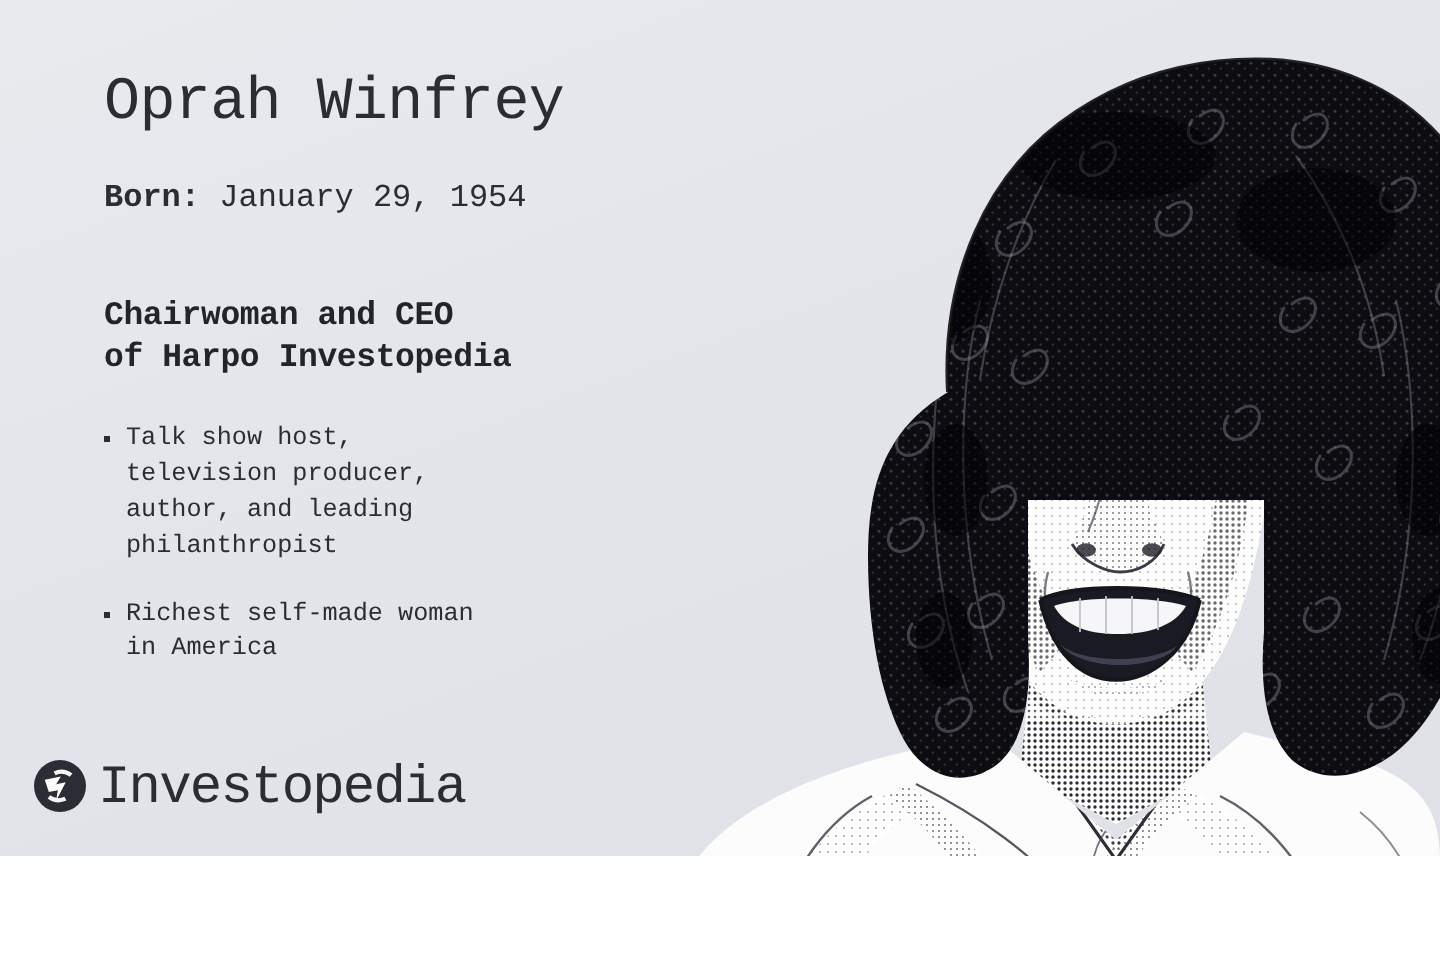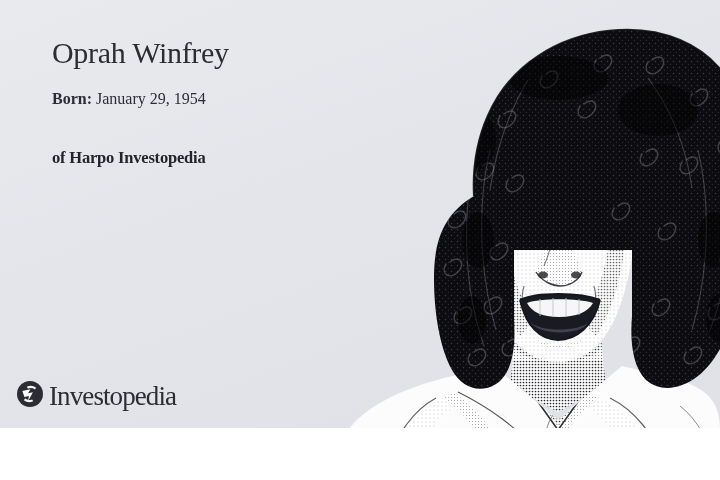--- a/index.html
+++ b/index.html
@@ -6,21 +6,21 @@
     margin: 0;
     padding: 0;
     background: #ffffff;
   }
   #card {
     position: relative;
     width: 720px;
     height: 428px;
     overflow: hidden;
     background: linear-gradient(160deg, #e9eaee 0%, #e4e5ea 45%, #e0e1e6 100%);
-    font-family: Liberation Serif, serif;
+    font-family: Liberation Mono, monospace;
     -webkit-font-smoothing: antialiased;
   }
 
   
   .text-col {
     position: absolute;
     left: 52px;
     top: 36px;
     width: 200px;
     z-index: 5;
@@ -325,23 +325,34 @@
   <div class="text-col">
 
     <h1 class="person-name">Oprah Winfrey</h1>
 
     <div class="born-line">
       <span class="born-label">Born:</span>
       <span class="born-value">January 29, 1954</span>
     </div>
 
     <div class="role-title">
+      <span class="rl">Chairwoman and CEO</span>
       <span class="rl">of Harpo Investopedia</span>
     </div>
 
+    <ul class="facts">
+      <li class="fact">
+        <span class="bullet"></span>
+        <span>Talk show host, television producer, author, and leading philanthropist</span>
+      </li>
+      <li class="fact">
+        <span class="bullet"></span>
+        <span>Richest self-made woman in America</span>
+      </li>
+    </ul>
   </div>
 
   <div class="logo">
     <span class="logo-mark">
       <svg width="28" height="28" viewBox="0 0 28 28" xmlns="http://www.w3.org/2000/svg">
         <circle cx="14" cy="14" r="13" fill="#2c2c34"></circle>
         <path d="M7.2 9.4 h8.2 l-3.1 3.4 h4.9 l-6.6 8.0 1.9 -5.0 h-4.6 z" fill="#ffffff" transform="rotate(-12 14 14)"></path>
         <path d="M20.2 7.8 a9.2 9.2 0 0 0 -9.4 -1.1 l1.0 1.9 a7.1 7.1 0 0 1 7.1 0.8 z" fill="#ffffff" opacity="0.95"></path>
         <path d="M7.8 20.2 a9.2 9.2 0 0 0 9.4 1.1 l-1.0 -1.9 a7.1 7.1 0 0 1 -7.1 -0.8 z" fill="#ffffff" opacity="0.95"></path>
       </svg>

